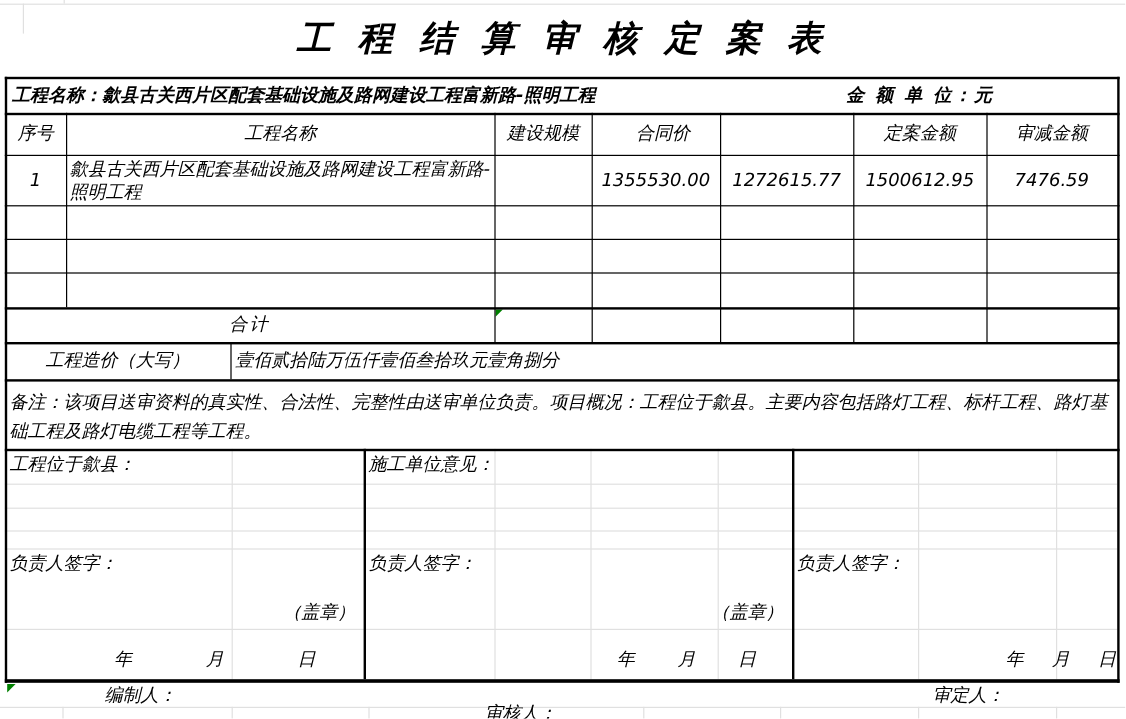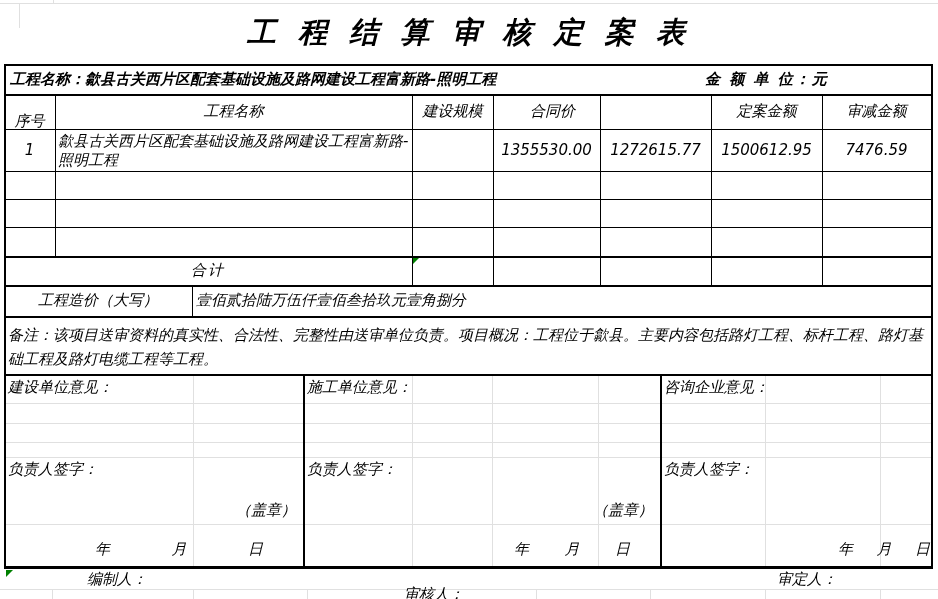--- a/index.html
+++ b/index.html
@@ -48,21 +48,21 @@
   <div class="gl" style="left:536px;top:589px;width:1px;height:10px"></div>
   <div class="gl" style="left:650px;top:589px;width:1px;height:10px"></div>
   <div class="gl" style="left:765px;top:589px;width:1px;height:10px"></div>
   <div class="gl" style="left:880px;top:589px;width:1px;height:10px"></div>
 
   <div class="title">工 程 结 算 审 核 定 案 表</div>
 
   <div class="t b" style="left:10px;top:64px;line-height:30px;">工程名称：歙县古关西片区配套基础设施及路网建设工程富新路-照明工程</div>
   <div class="t b" style="left:705px;top:64px;line-height:30px;letter-spacing:2px;text-align:right;">金 额 单 位：元</div>
 
-  <div class="hdr" style="left:4px;width:51px;margin-top:10px;">序号</div>
+  <div class="hdr" style="left:4px;width:51px;">序号</div>
   <div class="hdr" style="left:55px;width:357px;">工程名称</div>
   <div class="hdr" style="left:412px;width:81px;">建设规模</div>
   <div class="hdr" style="left:499px;width:107px;text-align:center;">合同价</div>
   <div class="hdr" style="left:711px;width:111px;">定案金额</div>
   <div class="hdr" style="left:822px;width:109px;">审减金额</div>
 
   <div class="num" style="left:4px;width:51px;">1</div>
   <div class="t wrap" style="left:58px;top:132px;width:352px;line-height:19px;">歙县古关西片区配套基础设施及路网建设工程富新路-照明工程</div>
   <div class="num" style="left:412px;width:81px;"></div>
   <div class="num" style="left:493px;width:107px;">1355530.00</div>
@@ -71,39 +71,38 @@
   <div class="num" style="left:822px;width:109px;">7476.59</div>
 
   <div class="t c" style="left:4px;top:256px;width:408px;line-height:29px;letter-spacing:2px;">合计</div>
   <div class="tri" style="left:413px;top:258px;border-top-width:6px;border-right-width:6px;"></div>
 
   <div class="t c" style="left:4px;top:285px;width:188px;line-height:31px;">工程造价（大写）</div>
   <div class="t" style="left:196px;top:285px;line-height:31px;">壹佰贰拾陆万伍仟壹佰叁拾玖元壹角捌分</div>
 
   <div class="t wrap" style="left:8px;top:323px;width:916px;line-height:24px;">备注：该项目送审资料的真实性、合法性、完整性由送审单位负责。项目概况：工程位于歙县。主要内容包括路灯工程、标杆工程、路灯基础工程及路灯电缆工程等工程。</div>
 
-  <div class="t" style="left:8px;top:376px;line-height:22px;">建设单位意见：</div>
+  <div class="t" style="left:8px;top:376px;line-height:22px;">工程位于歙县：</div>
   <div class="t" style="left:8px;top:458px;line-height:22px;">负责人签字：</div>
   <div class="t" style="left:8px;top:499px;width:288px;line-height:22px;text-align:right;">（盖章）</div>
   <div class="dates" style="left:95px;width:168px;">
     <span>年</span>
     <span>月</span>
     <span>日</span>
   </div>
 
   <div class="t" style="left:307px;top:376px;line-height:22px;">施工单位意见：</div>
   <div class="t" style="left:307px;top:458px;line-height:22px;">负责人签字：</div>
   <div class="t" style="left:307px;top:499px;width:346px;line-height:22px;text-align:right;">（盖章）</div>
   <div class="dates" style="left:514px;width:116px;">
     <span>年</span>
     <span>月</span>
     <span>日</span>
   </div>
 
-  <div class="t" style="left:664px;top:376px;line-height:22px;">咨询企业意见：</div>
   <div class="t" style="left:664px;top:458px;line-height:22px;">负责人签字：</div>
   <div class="dates" style="left:838px;width:92px;">
     <span>年</span>
     <span>月</span>
     <span>日</span>
   </div>
 
   <div class="tri" style="left:6px;top:570px;"></div>
   <div class="t" style="left:87px;top:569px;line-height:20px;">编制人：</div>
   <div class="t" style="left:404px;top:569px;line-height:20px;margin-top:15px;">审核人：</div>

